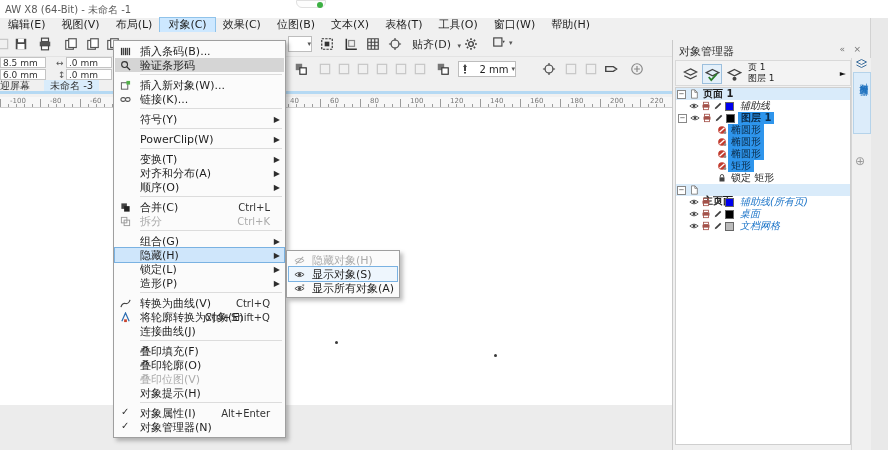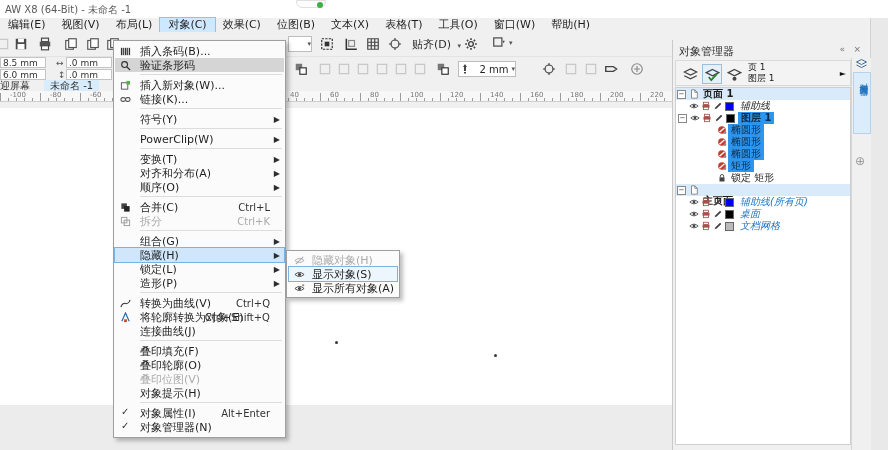--- a/index.html
+++ b/index.html
@@ -24,21 +24,21 @@
   .tb-combo { position:absolute; top:4px; height:16px; background:#fff; border:1px solid #bdbdbd; font-size:10px; display:flex; align-items:center; }
   .caret { font-size:7px; color:#555; margin-left:3px; }
   .tb-label { position:absolute; top:5px; font-size:11px; color:#2a2a2a; }
   .pfield { position:absolute; width:46px; height:11px; background:#fff; border:1px solid #c4c4c4; font-size:9px; line-height:10px; padding-left:2px; color:#333; }
   .pfico { position:absolute; font-size:9px; color:#555; }
 
   .tabstrip { position:absolute; left:0; top:80px; width:672px; height:14px; background:#f0f0f0; border-bottom:3px solid #b5d9f3; }
   .doctab { position:absolute; top:0; height:11px; font-size:10px; line-height:11px; padding:0 6px; color:#333; }
   .doctab.active { background:#d9ecfb; }
 
-  .ruler { position:absolute; left:0; top:91px; width:672px; height:11px; background:#f7f7f7; border-bottom:1px solid #cfcfcf; }
+  .ruler { position:absolute; left:0; top:97px; width:672px; height:11px; background:#f7f7f7; border-bottom:1px solid #cfcfcf; }
   .tick { position:absolute; bottom:0; width:1px; background:#9b9b9b; }
   .rlabel { position:absolute; top:0; font-size:7px; color:#777; }
 
   .canvas { position:absolute; left:0; top:108px; width:672px; height:297px; background:#ffffff; }
   .canvas-dot { position:absolute; width:3px; height:3px; background:#3a3a3a; border-radius:50%; }
   .bottomarea { position:absolute; left:0; top:405px; width:672px; height:45px; background:#ececec; }
 
   
   .menu { position:absolute; left:113px; top:40px; width:173px; background:#fbfbfb; border:1px solid #9f9f9f; box-shadow:3px 3px 4px rgba(0,0,0,.25); padding:3px 1px; z-index:40; }
   .menu-item { position:relative; height:14px; display:flex; align-items:center; font-size:11px; color:#1e1e1e; padding-left:25px; }
@@ -275,21 +275,21 @@
     <div class="tb-icon" style="left: 628px;">
       <svg viewBox="0 0 12 12" xmlns="http://www.w3.org/2000/svg">
         <circle cx="6" cy="6" r="4.5" fill="none" stroke="#888"></circle>
         <path d="M6 3.5 V8.5 M3.5 6 H8.5" stroke="#888"></path>
       </svg>
     </div>
   </div>
 
 <div class="tabstrip">
     <div class="doctab" style="left: -6px;">迎屏幕</div>
-    <div class="doctab active" style="left: 44px;">未命名 -1</div>
+    <div class="doctab active" style="left: 44px;">未命名 -3</div>
   </div>
 
 <div class="ruler">
     <div class="tick" style="left: 0px; height: 8px;"></div>
     <div class="tick" style="left: 8px; height: 3px;"></div>
     <div class="tick" style="left: 16px; height: 3px;"></div>
     <div class="tick" style="left: 24px; height: 3px;"></div>
     <div class="tick" style="left: 32px; height: 3px;"></div>
     <div class="tick" style="left: 40px; height: 8px;"></div>
     <div class="tick" style="left: 48px; height: 3px;"></div>

